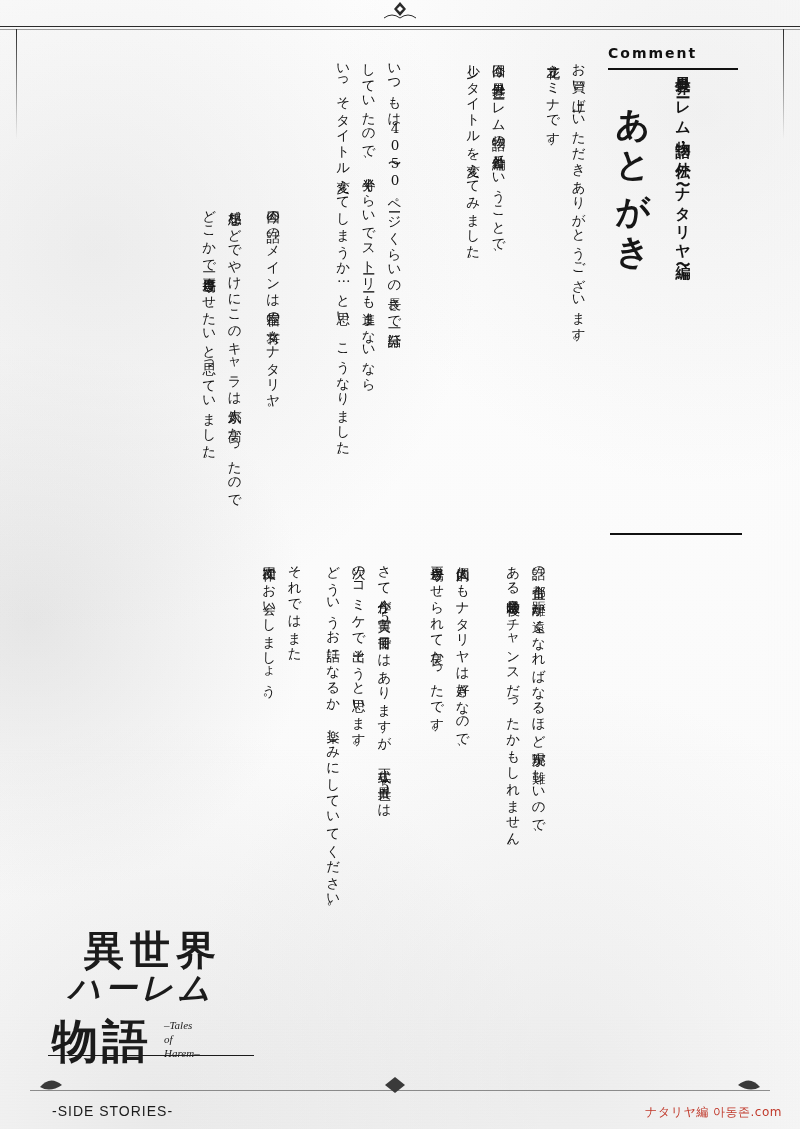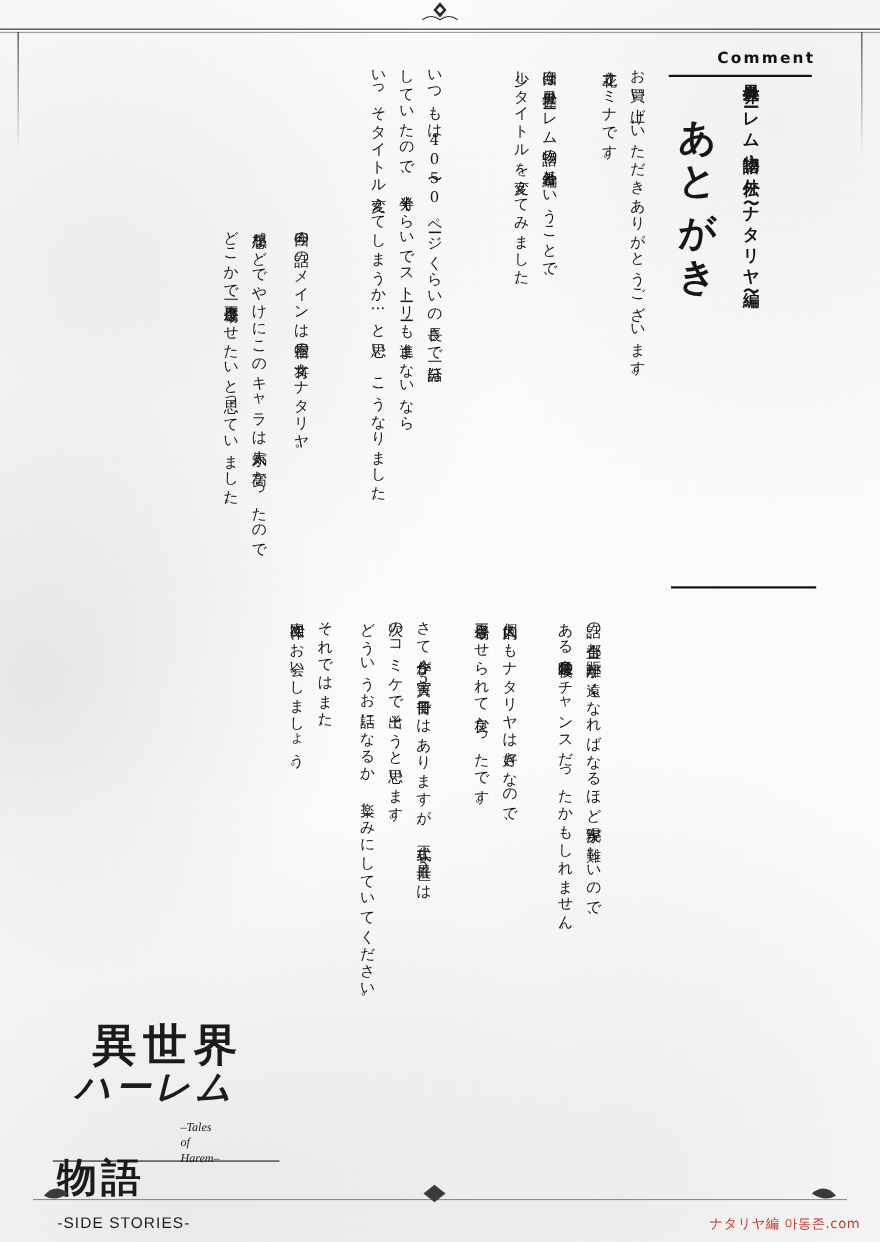--- a/index.html
+++ b/index.html
@@ -81,21 +81,20 @@
     opacity: .55;
   }
 
   
   .comment-head {
     position: absolute;
     top: 44px;
     left: 608px;
     text-align: right;
     letter-spacing: 1.5px;
-    margin-left: 44px;
   }
   .comment-head .label {
     font-family: "DejaVu Sans", sans-serif;
     font-weight: bold;
     font-size: 14px;
     color: #111;
     letter-spacing: 2px;
   }
   .comment-rule {
     position: absolute;
@@ -176,25 +175,24 @@
     font-size: 32px;
     font-weight: bold;
     letter-spacing: 4px;
     color: #1b1b1b;
     font-style: italic;
   }
   .logo .kanji2 {
     position: absolute;
     top: 88px; left: 4px;
     font-family: "DejaVu Serif", serif;
-    font-size: 36px;
+    font-size: 46px;
     font-weight: bold;
     letter-spacing: 4px;
     color: #1b1b1b;
-    margin-top: 36px;
   }
   .logo .rom {
     position: absolute;
     left: 116px; top: 96px;
     font-family: "Liberation Serif", serif;
     font-size: 11px;
     font-style: italic;
     color: #1b1b1b;
     line-height: 1.25;
     width: 92px;

